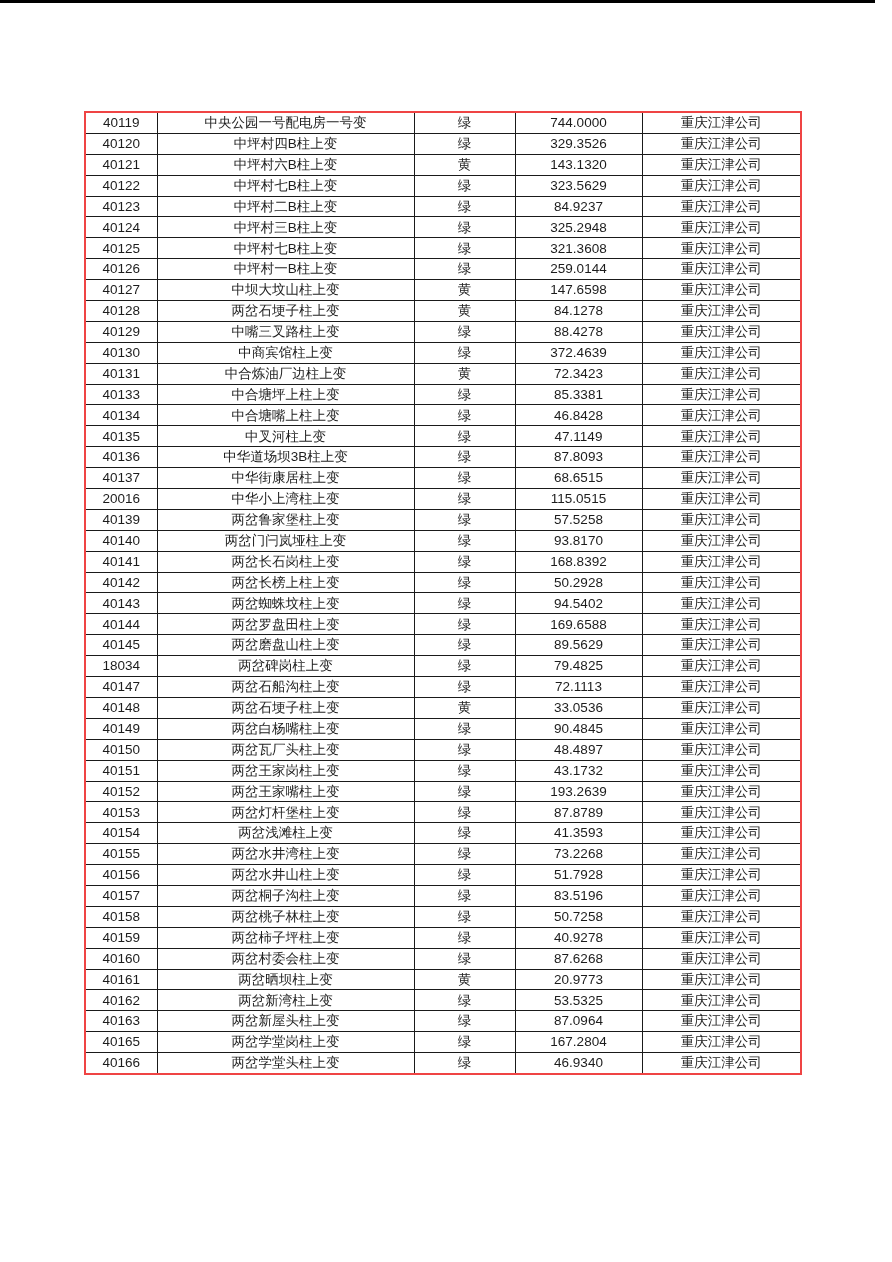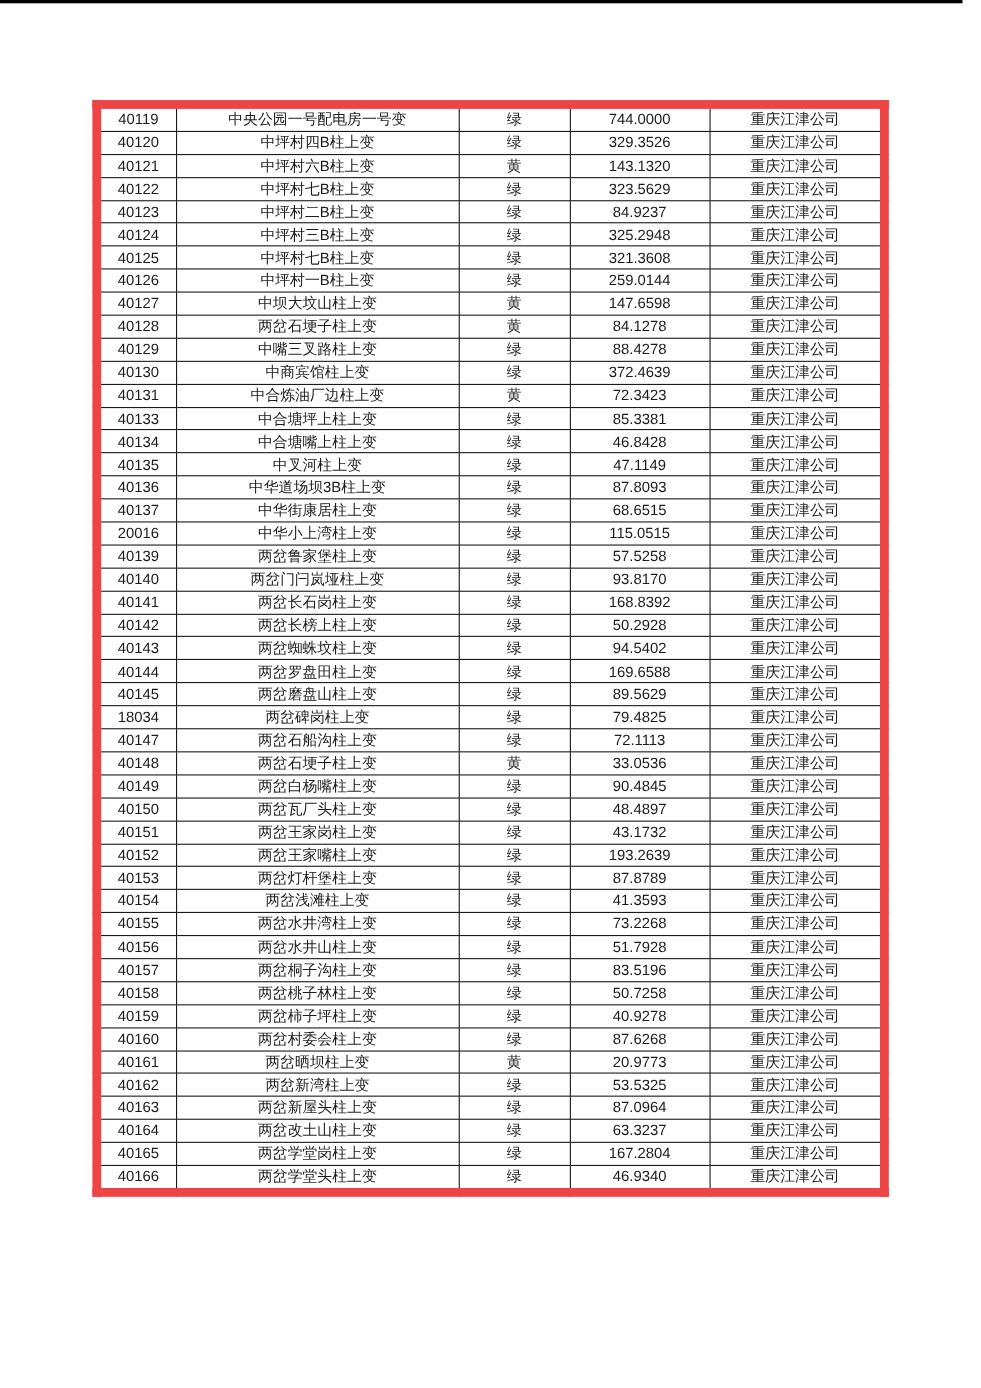--- a/index.html
+++ b/index.html
@@ -19,25 +19,25 @@
     position: absolute;
     top: 0;
     left: 0;
     width: 875px;
     height: 3px;
     background: #000000;
   }
   table.data-table {
     position: absolute;
     left: 84px;
-    top: 91px;
+    top: 111px;
     width: 716px;
     border-collapse: collapse;
     table-layout: fixed;
-    border: 8px solid #ef4444;
+    border: 2px solid #ef4444;
   }
   table.data-table td {
     border: 1.5px solid #1a1a1a;
     height: 19.9px;
     padding: 0 2px;
     text-align: center;
     vertical-align: middle;
     font-size: 13.5px;
     color: #1c1c1c;
     white-space: nowrap;
@@ -366,27 +366,20 @@
           <td>重庆江津公司</td>
         </tr>
         <tr>
           <td>40163</td>
           <td>两岔新屋头柱上变</td>
           <td>绿</td>
           <td>87.0964</td>
           <td>重庆江津公司</td>
         </tr>
         <tr>
-          <td>40164</td>
-          <td>两岔改土山柱上变</td>
-          <td>绿</td>
-          <td>63.3237</td>
-          <td>重庆江津公司</td>
-        </tr>
-        <tr>
           <td>40165</td>
           <td>两岔学堂岗柱上变</td>
           <td>绿</td>
           <td>167.2804</td>
           <td>重庆江津公司</td>
         </tr>
         <tr>
           <td>40166</td>
           <td>两岔学堂头柱上变</td>
           <td>绿</td>

